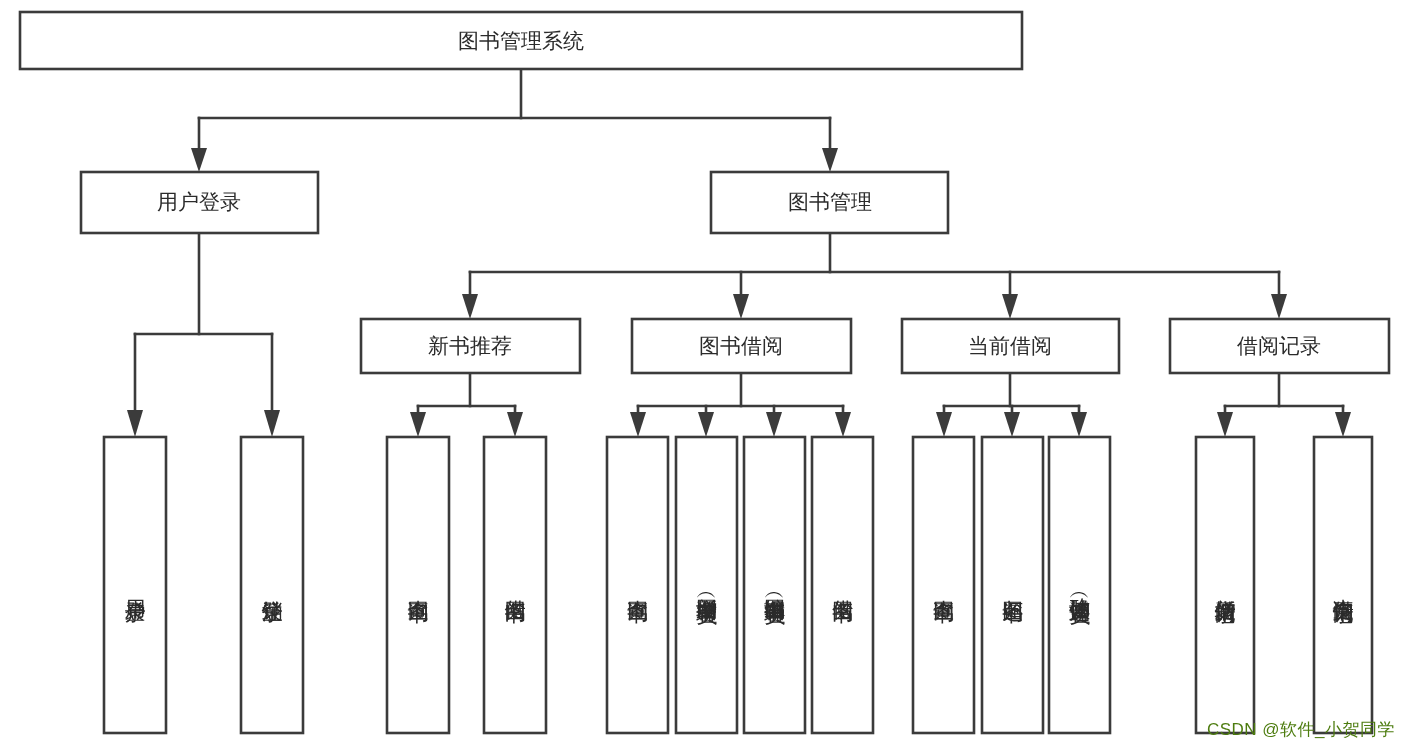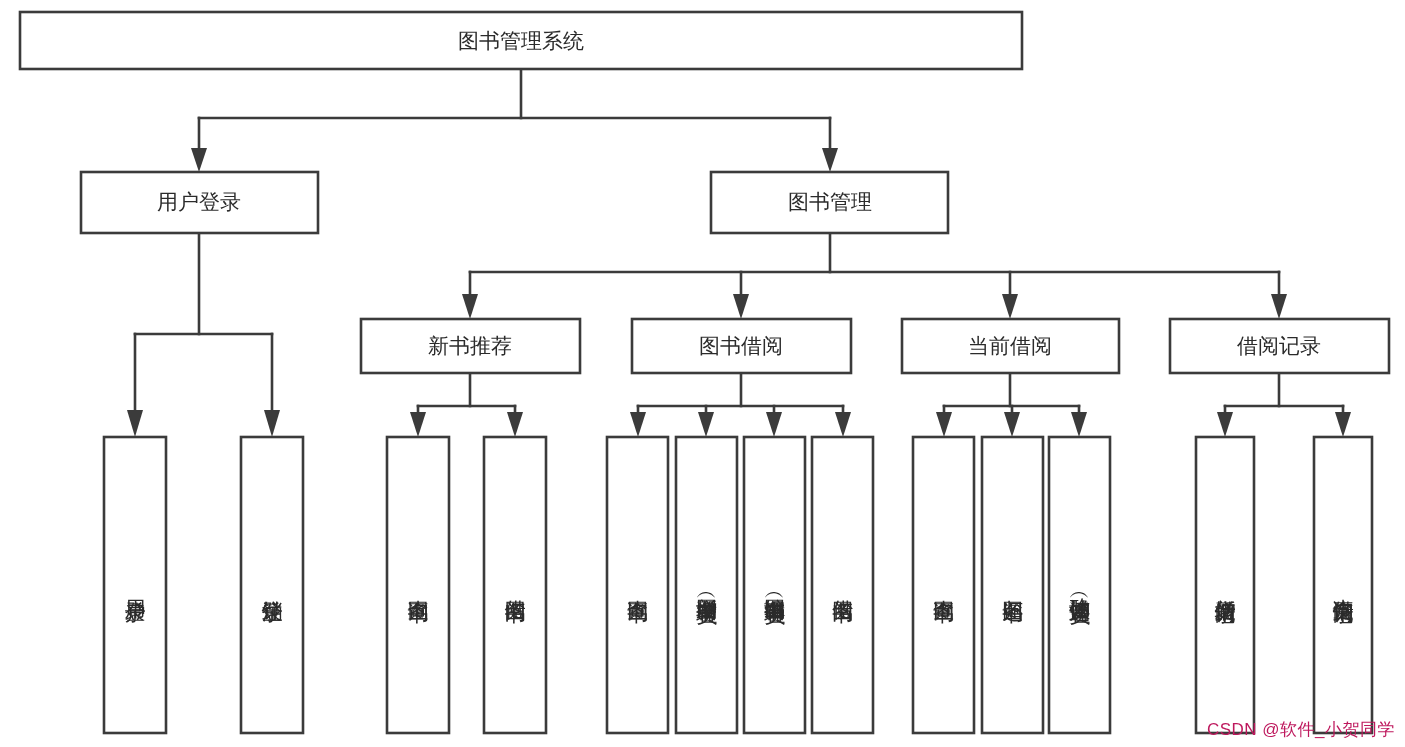--- a/index.html
+++ b/index.html
@@ -64,21 +64,21 @@
     text-align: center;
     white-space: nowrap;
     pointer-events: none;
   }
   .watermark {
     position: absolute;
     right: 10px;
     bottom: 6px;
     font-family: "Liberation Sans", "DejaVu Sans", sans-serif;
     font-size: 17px;
-    color: #be185d;
+    color: #4d7c0f;
     letter-spacing: 0.5px;
     white-space: nowrap;
   }
 </style>
 </head>
 <body>
 
 <div id="diagram-root">
 
   <svg id="tree-svg" viewBox="0 0 1405 747">

